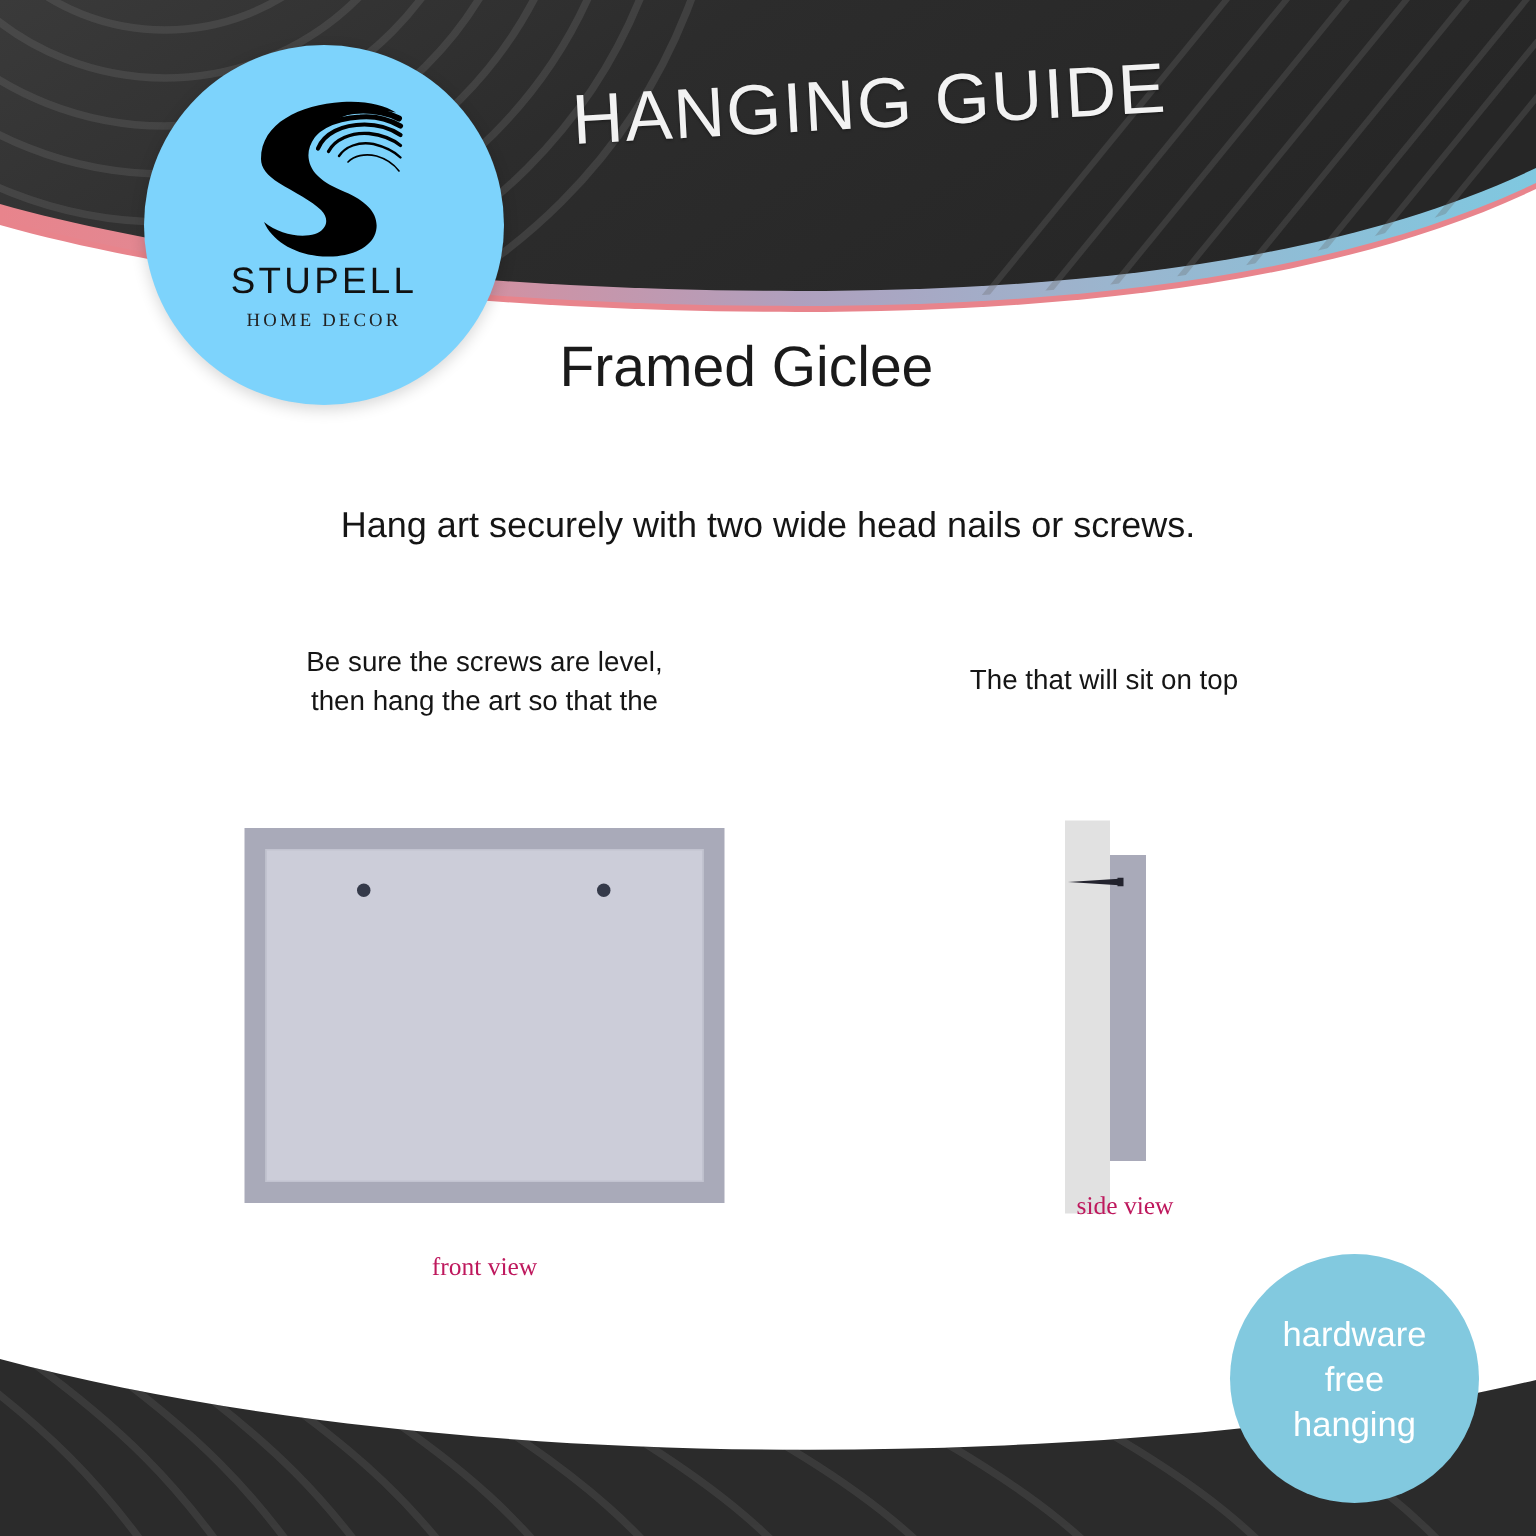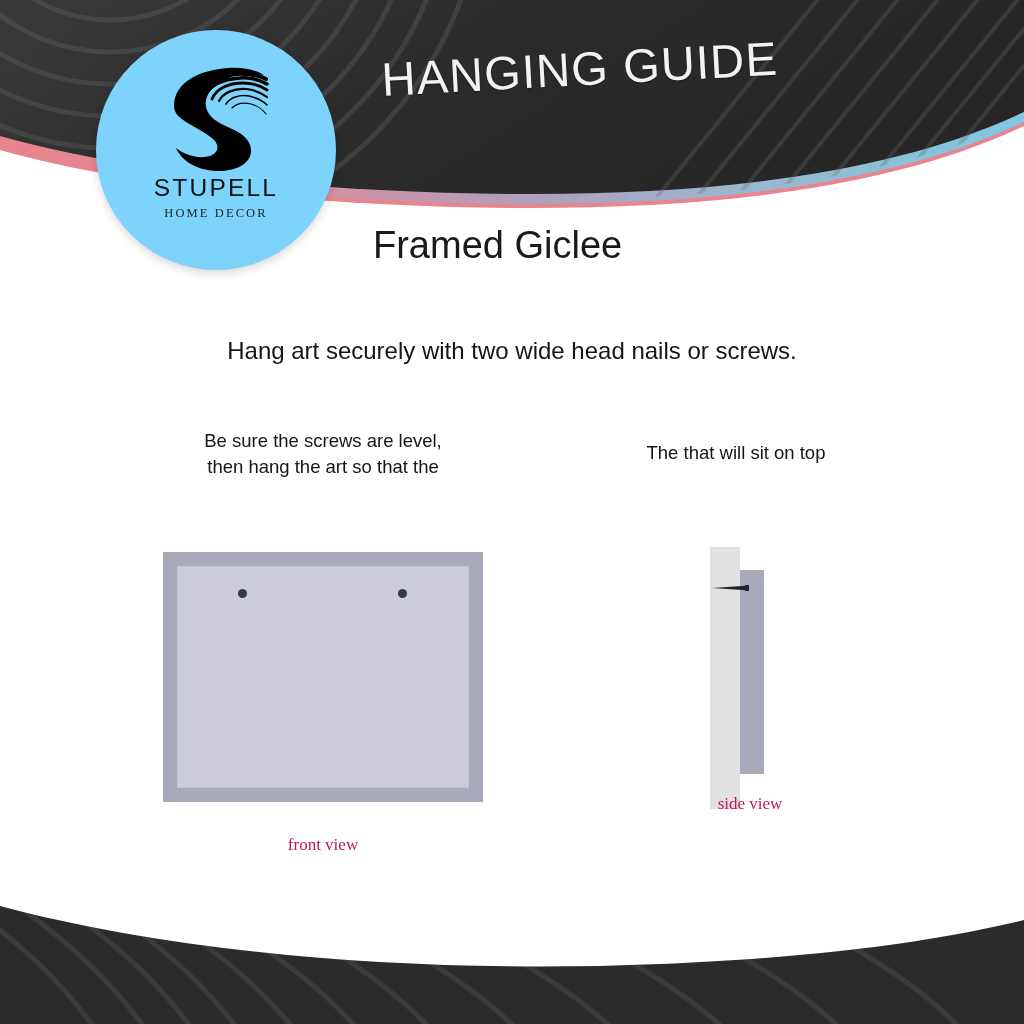--- a/index.html
+++ b/index.html
@@ -356,14 +356,19 @@
           <path d="M410,70 C480,112 520,146 560,198"></path>
           <path d="M510,76 C580,116 620,150 660,200"></path>
           <path d="M620,76 C690,116 730,148 770,198"></path>
           <path d="M730,70 C800,110 840,142 880,192"></path>
           <path d="M840,60 C910,100 950,132 990,182"></path>
         </g>
       </g>
     </svg>
   </div>
 
+  <div class="hw-badge">
+    <span>hardware</span>
+    <span>free</span>
+    <span>hanging</span>
+  </div>
 
 </div>
 
 </body></html>

